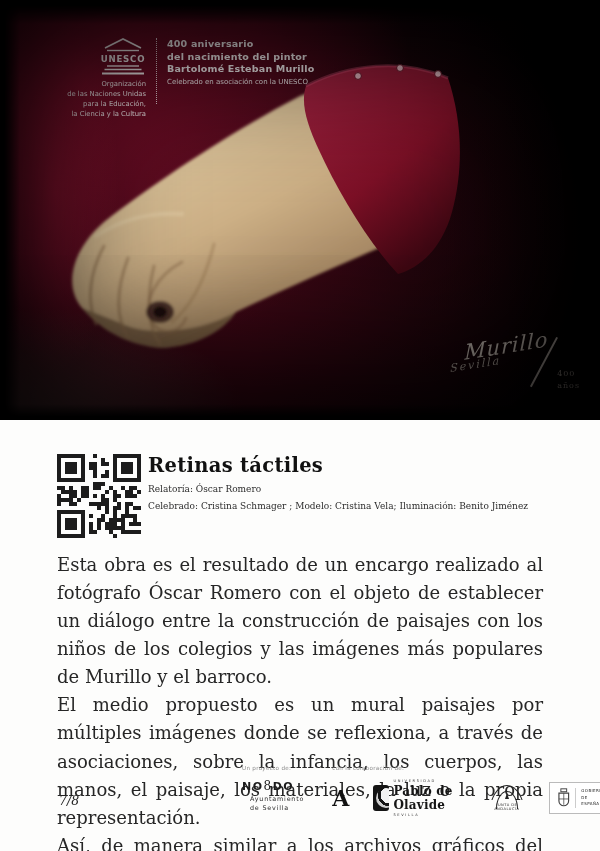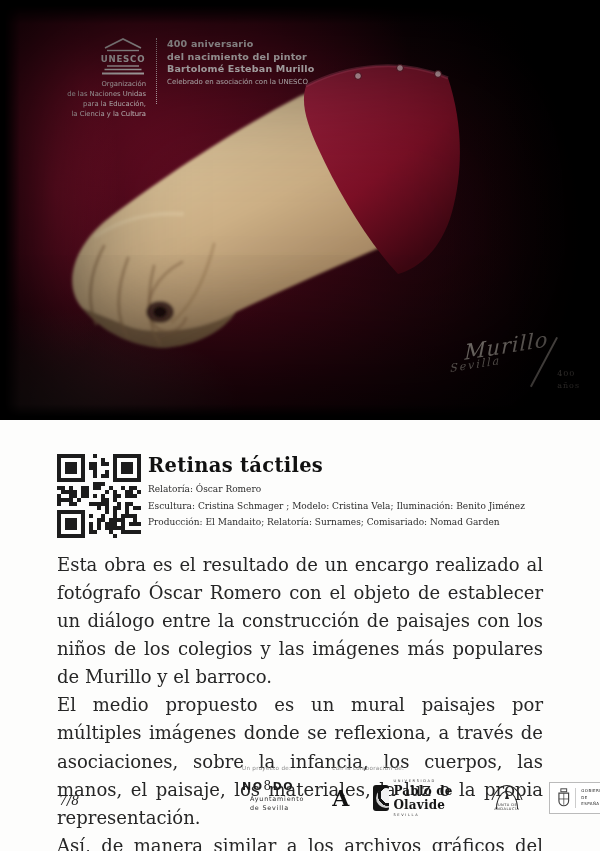--- a/index.html
+++ b/index.html
@@ -183,22 +183,21 @@
 
   <div class="head">
     <div class="qr">
       <svg viewBox="0 0 84 84" aria-hidden="true">
           <path d="M36 0h4v4h-4zM44 4h4v4h-4zM32 8h4v4h-4zM36 8h4v4h-4zM44 8h4v4h-4zM48 8h4v4h-4zM32 12h4v4h-4zM36 12h4v4h-4zM36 16h4v4h-4zM48 16h4v4h-4zM36 20h4v4h-4zM44 20h4v4h-4zM48 20h4v4h-4zM36 28h4v4h-4zM40 28h4v4h-4zM44 28h4v4h-4zM0 32h4v4h-4zM4 32h4v4h-4zM12 32h4v4h-4zM24 32h4v4h-4zM28 32h4v4h-4zM36 32h4v4h-4zM40 32h4v4h-4zM52 32h4v4h-4zM64 32h4v4h-4zM72 32h4v4h-4zM76 32h4v4h-4zM4 36h4v4h-4zM8 36h4v4h-4zM12 36h4v4h-4zM16 36h4v4h-4zM24 36h4v4h-4zM28 36h4v4h-4zM48 36h4v4h-4zM56 36h4v4h-4zM68 36h4v4h-4zM72 36h4v4h-4zM80 36h4v4h-4zM0 40h4v4h-4zM12 40h4v4h-4zM16 40h4v4h-4zM24 40h4v4h-4zM28 40h4v4h-4zM36 40h4v4h-4zM44 40h4v4h-4zM56 40h4v4h-4zM60 40h4v4h-4zM68 40h4v4h-4zM72 40h4v4h-4zM76 40h4v4h-4zM0 44h4v4h-4zM4 44h4v4h-4zM8 44h4v4h-4zM12 44h4v4h-4zM20 44h4v4h-4zM44 44h4v4h-4zM48 44h4v4h-4zM56 44h4v4h-4zM0 48h4v4h-4zM12 48h4v4h-4zM16 48h4v4h-4zM32 48h4v4h-4zM36 48h4v4h-4zM40 48h4v4h-4zM44 48h4v4h-4zM48 48h4v4h-4zM60 48h4v4h-4zM68 48h4v4h-4zM72 48h4v4h-4zM40 52h4v4h-4zM48 52h4v4h-4zM56 52h4v4h-4zM60 52h4v4h-4zM68 52h4v4h-4zM76 52h4v4h-4zM80 52h4v4h-4zM48 56h4v4h-4zM56 56h4v4h-4zM68 56h4v4h-4zM32 60h4v4h-4zM44 60h4v4h-4zM56 60h4v4h-4zM64 60h4v4h-4zM68 60h4v4h-4zM72 60h4v4h-4zM76 60h4v4h-4zM40 64h4v4h-4zM44 64h4v4h-4zM52 64h4v4h-4zM56 64h4v4h-4zM60 64h4v4h-4zM64 64h4v4h-4zM76 64h4v4h-4zM32 68h4v4h-4zM40 68h4v4h-4zM48 68h4v4h-4zM52 68h4v4h-4zM56 68h4v4h-4zM64 68h4v4h-4zM72 68h4v4h-4zM76 68h4v4h-4zM80 68h4v4h-4zM32 72h4v4h-4zM40 72h4v4h-4zM48 72h4v4h-4zM52 72h4v4h-4zM56 72h4v4h-4zM60 72h4v4h-4zM64 72h4v4h-4zM32 76h4v4h-4zM36 76h4v4h-4zM52 76h4v4h-4zM64 76h4v4h-4zM68 76h4v4h-4zM72 76h4v4h-4zM76 76h4v4h-4zM80 76h4v4h-4zM56 80h4v4h-4zM0 0h28v28h-28zM4 4v20h20v-20zM8 8h12v12h-12zM56 0h28v28h-28zM60 4v20h20v-20zM64 8h12v12h-12zM0 56h28v28h-28zM4 60v20h20v-20zM8 64h12v12h-12z" fill="#1c1c1c" fill-rule="evenodd"></path>
         </svg>
     </div>
     <div class="titles">
       <div class="title">Retinas táctiles</div>
       <div class="credit first">Relatoría: Óscar Romero</div>
-      <div class="credit">Escultura: Cristina Schmager ; Modelo: Cristina Vela; Iluminación: Benito Jiménez</div>
-      <div class="credit">Producción: El Mandaito;  Relatoría: Surnames; Comisariado: Nomad Garden</div>
+      <div class="credit">Celebrado: Cristina Schmager ; Modelo: Cristina Vela; Iluminación: Benito Jiménez</div>
     </div>
   </div>
 
   <div class="bodytext">
     <p>Esta obra es el resultado de un encargo realizado al fotógrafo Óscar Romero con el objeto de establecer un diálogo entre la construcción de paisajes con los niños de los colegios y las imágenes más populares de Murillo y el barroco.</p>
     <p>El medio propuesto es un mural paisajes por múltiples imágenes donde se reflexiona, a través de asociaciones, sobre la infancia,  los cuerpos, las manos, el paisaje, los materiales, la luz o la propia representación.</p>
     <p>Así, de manera similar a los archivos gráficos del Atlas Mnemosyme de Aby Warbur proponemos abismarnos en la persistencia o las variaciones de ciertos temas, para así descubrir su actualidad.</p>
   </div>
 
 </div>

